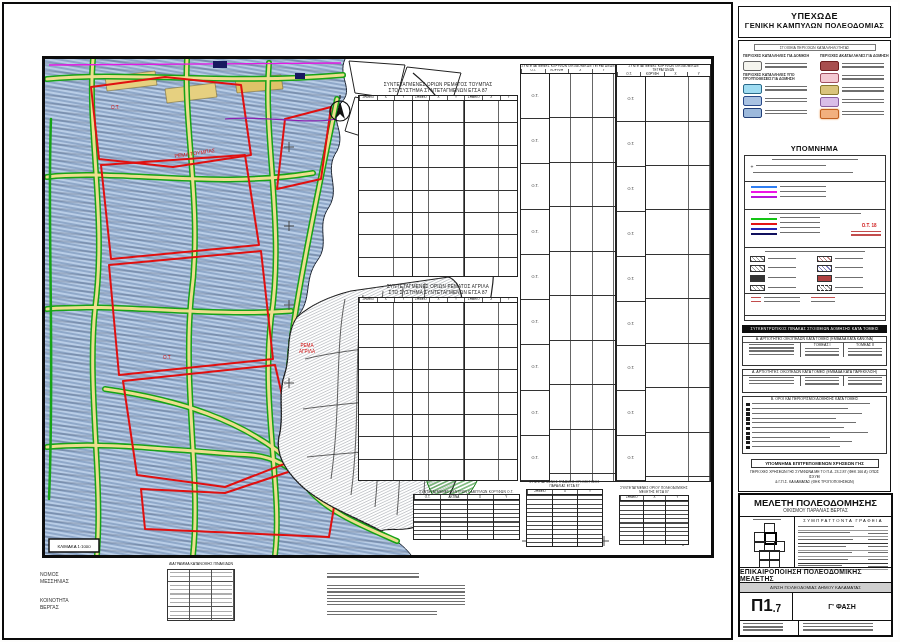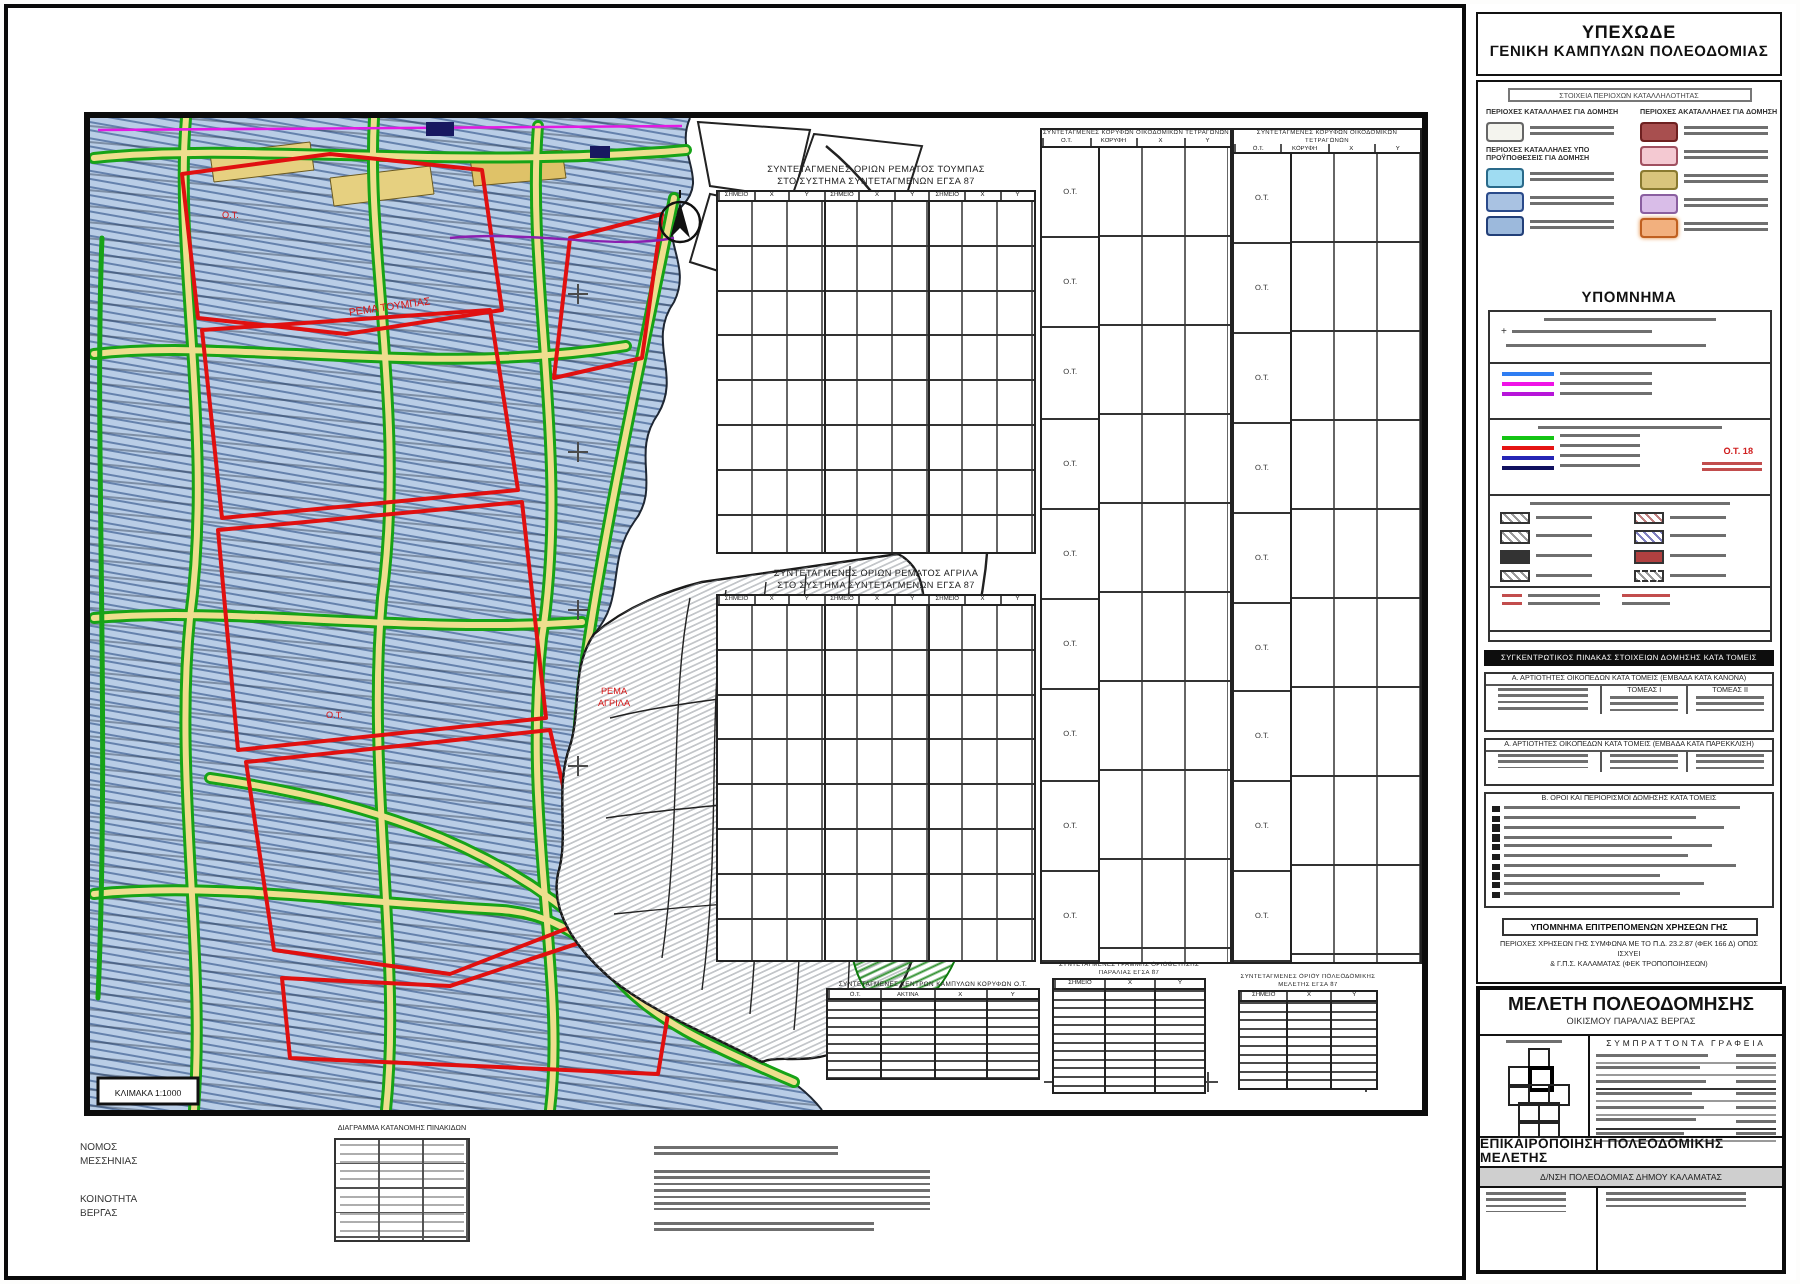--- a/index.html
+++ b/index.html
@@ -699,20 +699,27 @@
               </div>
               <div class="team-row">
                 <div class="tx" style="width:44px;height:2.6px;"></div>
                 <div class="tx" style="width:20px;height:2.2px;"></div>
               </div>
             </div>
         </div>
       </div>
       <div style="height:14px;border-bottom:1px solid #111;display:flex;align-items:center;justify-content:center;font-size:6.8px;font-weight:bold;letter-spacing:.2px;">ΕΠΙΚΑΙΡΟΠΟΙΗΣΗ ΠΟΛΕΟΔΟΜΙΚΗΣ ΜΕΛΕΤΗΣ</div>
       <div style="height:9px;border-bottom:1px solid #111;background:#cfcfcf;display:flex;align-items:center;justify-content:center;font-size:4.4px;color:#222;">Δ/ΝΣΗ ΠΟΛΕΟΔΟΜΙΑΣ ΔΗΜΟΥ ΚΑΛΑΜΑΤΑΣ</div>
+      <div style="height:28px;border-bottom:1px solid #111;display:flex;">
+        <div style="width:52px;border-right:1px solid #111;display:flex;align-items:center;justify-content:center;">
+          <span style="font-size:17px;font-weight:bold;">Π1</span>
+            <span style="font-size:10px;font-weight:bold;margin-top:5px;">.7</span>
+        </div>
+        <div style="flex:1;display:flex;align-items:center;justify-content:center;font-size:7px;font-weight:bold;">Γ' ΦΑΣΗ</div>
+      </div>
       <div style="flex:1;display:flex;">
         <div style="width:52px;border-right:1px solid #111;padding:2px 3px;">
           <div class="tx" style="width:40px;height:10px;"></div>
         </div>
         <div style="flex:1;padding:2px 4px;">
           <div class="tx" style="width:70px;height:8px;"></div>
         </div>
       </div>
     </div>
   </div>

